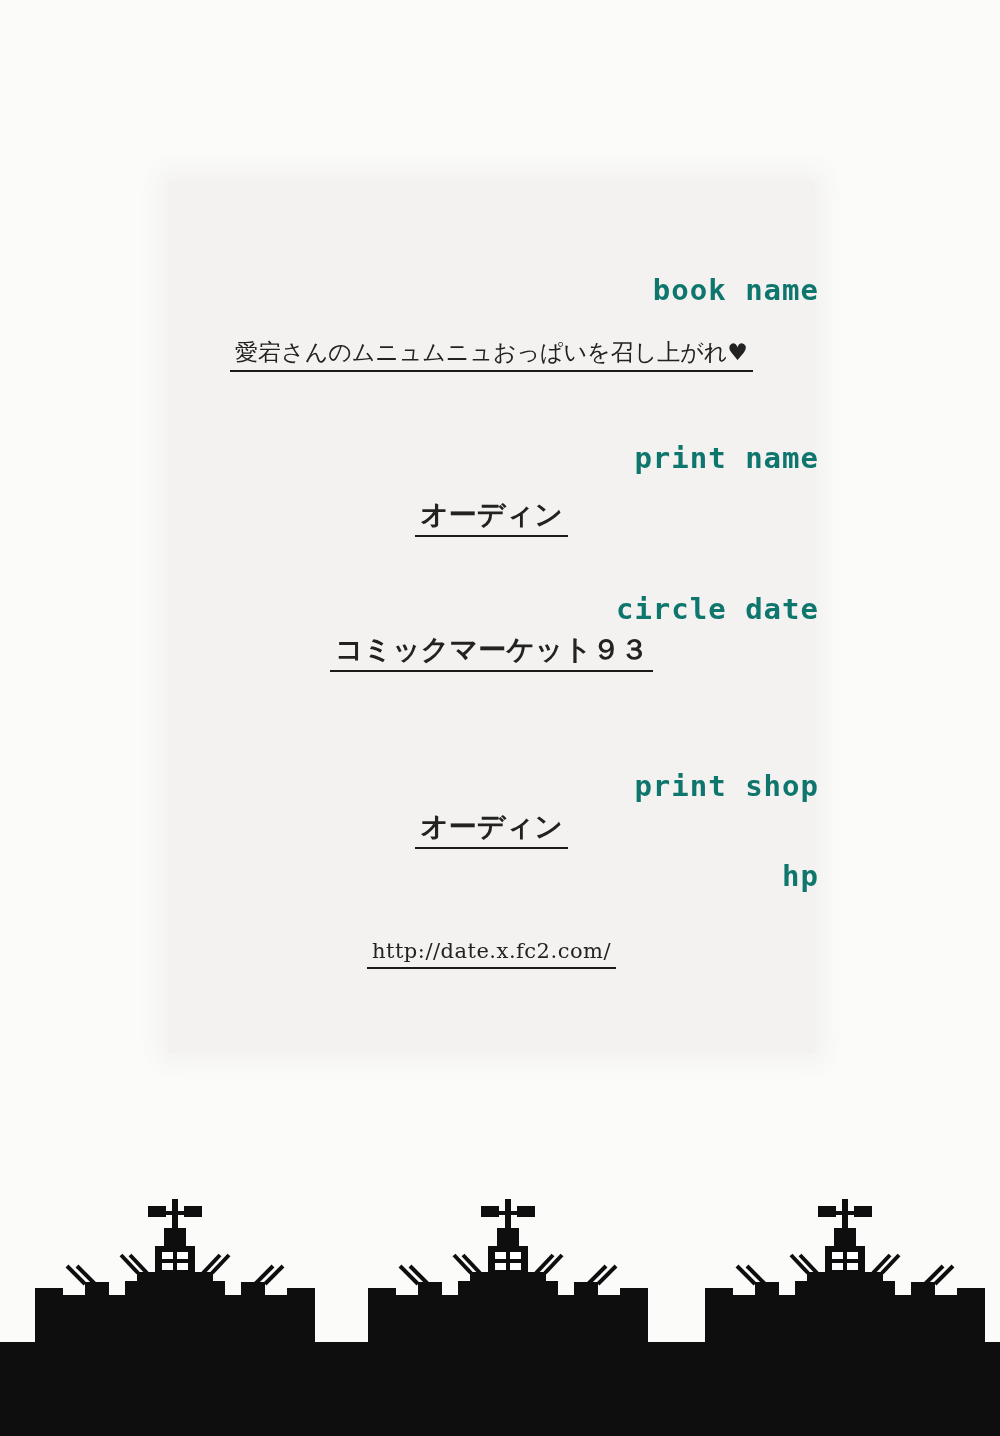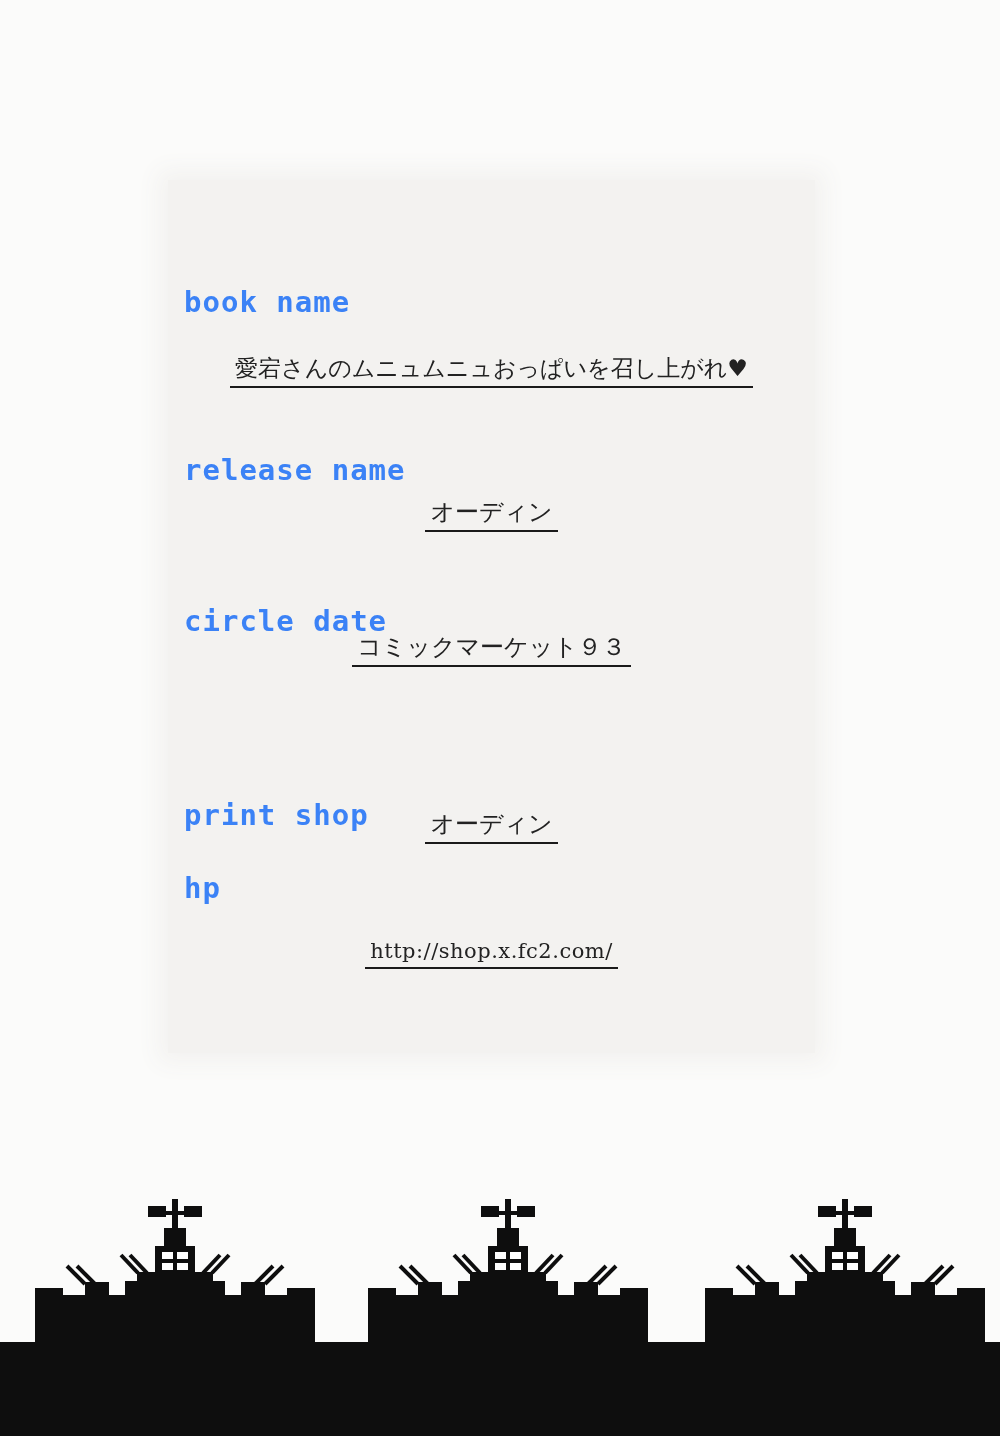--- a/index.html
+++ b/index.html
@@ -13,85 +13,85 @@
   .inner-sheet {
     position: absolute;
     left: 168px; top: 180px;
     width: 647px; height: 873px;
     background: #f3f2f0;
     box-shadow: 0 0 22px 10px #f3f2f0;
   }
   .heading {
     position: absolute;
     left: 168px; width: 647px;
-    margin: 16px;
-    text-align: left;
+    margin: 4px;
+    text-align: right;
     font-family: "DejaVu Sans Mono", monospace;
     font-weight: bold;
     font-size: 29px;
     letter-spacing: 1px;
     line-height: 1;
-    color: #3b82f6;
+    color: #0f766e;
   }
   .value {
     position: absolute;
     left: 168px; width: 647px;
     text-align: center;
     line-height: 1.25;
     color: #222;
   }
   .value .u {
     display: inline-block;
     border-bottom: 2px solid #1a1a1a;
     padding: 0 5px 3px 5px;
   }
   .value.jp {
     font-family: "DejaVu Sans", sans-serif;
     font-size: 23px;
   }
-  .value.jp-small { font-size: 24px; }
+  .value.jp-small { font-size: 28px; font-weight: bold; }
   .value.url {
     font-family: "DejaVu Serif", serif;
     font-size: 21px;
     letter-spacing: 0.5px;
   }
   .ships {
     position: absolute;
     left: 0; top: 1185px;
     width: 1000px; height: 251px;
   }
 </style>
 </head>
 <body>
 
 <div class="inner-sheet"></div>
 
 <h2 class="heading" style="top:272px">book name</h2>
-<div class="value jp" style="top:354px">
+<div class="value jp" style="top:338px">
   <span class="u">愛宕さんのムニュムニュおっぱいを召し上がれ♥</span>
 </div>
 
-<h2 class="heading" style="top:440px">release name</h2>
+<h2 class="heading" style="top:440px">print name</h2>
 <div class="value jp jp-small" style="top:497px">
   <span class="u">オーディン</span>
 </div>
 
 <h2 class="heading" style="top:591px">circle date</h2>
 <div class="value jp jp-small" style="top:632px">
   <span class="u">コミックマーケット９３</span>
 </div>
 
-<h2 class="heading" style="top:785px">print shop</h2>
+<h2 class="heading" style="top:768px">print shop</h2>
 <div class="value jp jp-small" style="top:809px">
   <span class="u">オーディン</span>
 </div>
 
 <h2 class="heading" style="top:858px">hp</h2>
 <div class="value url" style="top:938px">
-  <span class="u">http://shop.x.fc2.com/</span>
+  <span class="u">http://date.x.fc2.com/</span>
 </div>
 
 <div class="ships">
   <svg width="1000" height="251" viewBox="0 0 1000 251" xmlns="http://www.w3.org/2000/svg">
     <defs>
       <g id="ship" fill="#0e0e0e">
 
         <path d="M10,157 V103 H38 V110 H60 V97 H84 V110 H100 V96 H112 V87 H130 V61 H139 V43 H161 V61 H170 V87 H188 V96 H200 V110 H216 V97 H240 V110 H262 V103 H290 V157 Z"></path>
 
         <rect x="147" y="14" width="6" height="30"></rect>

